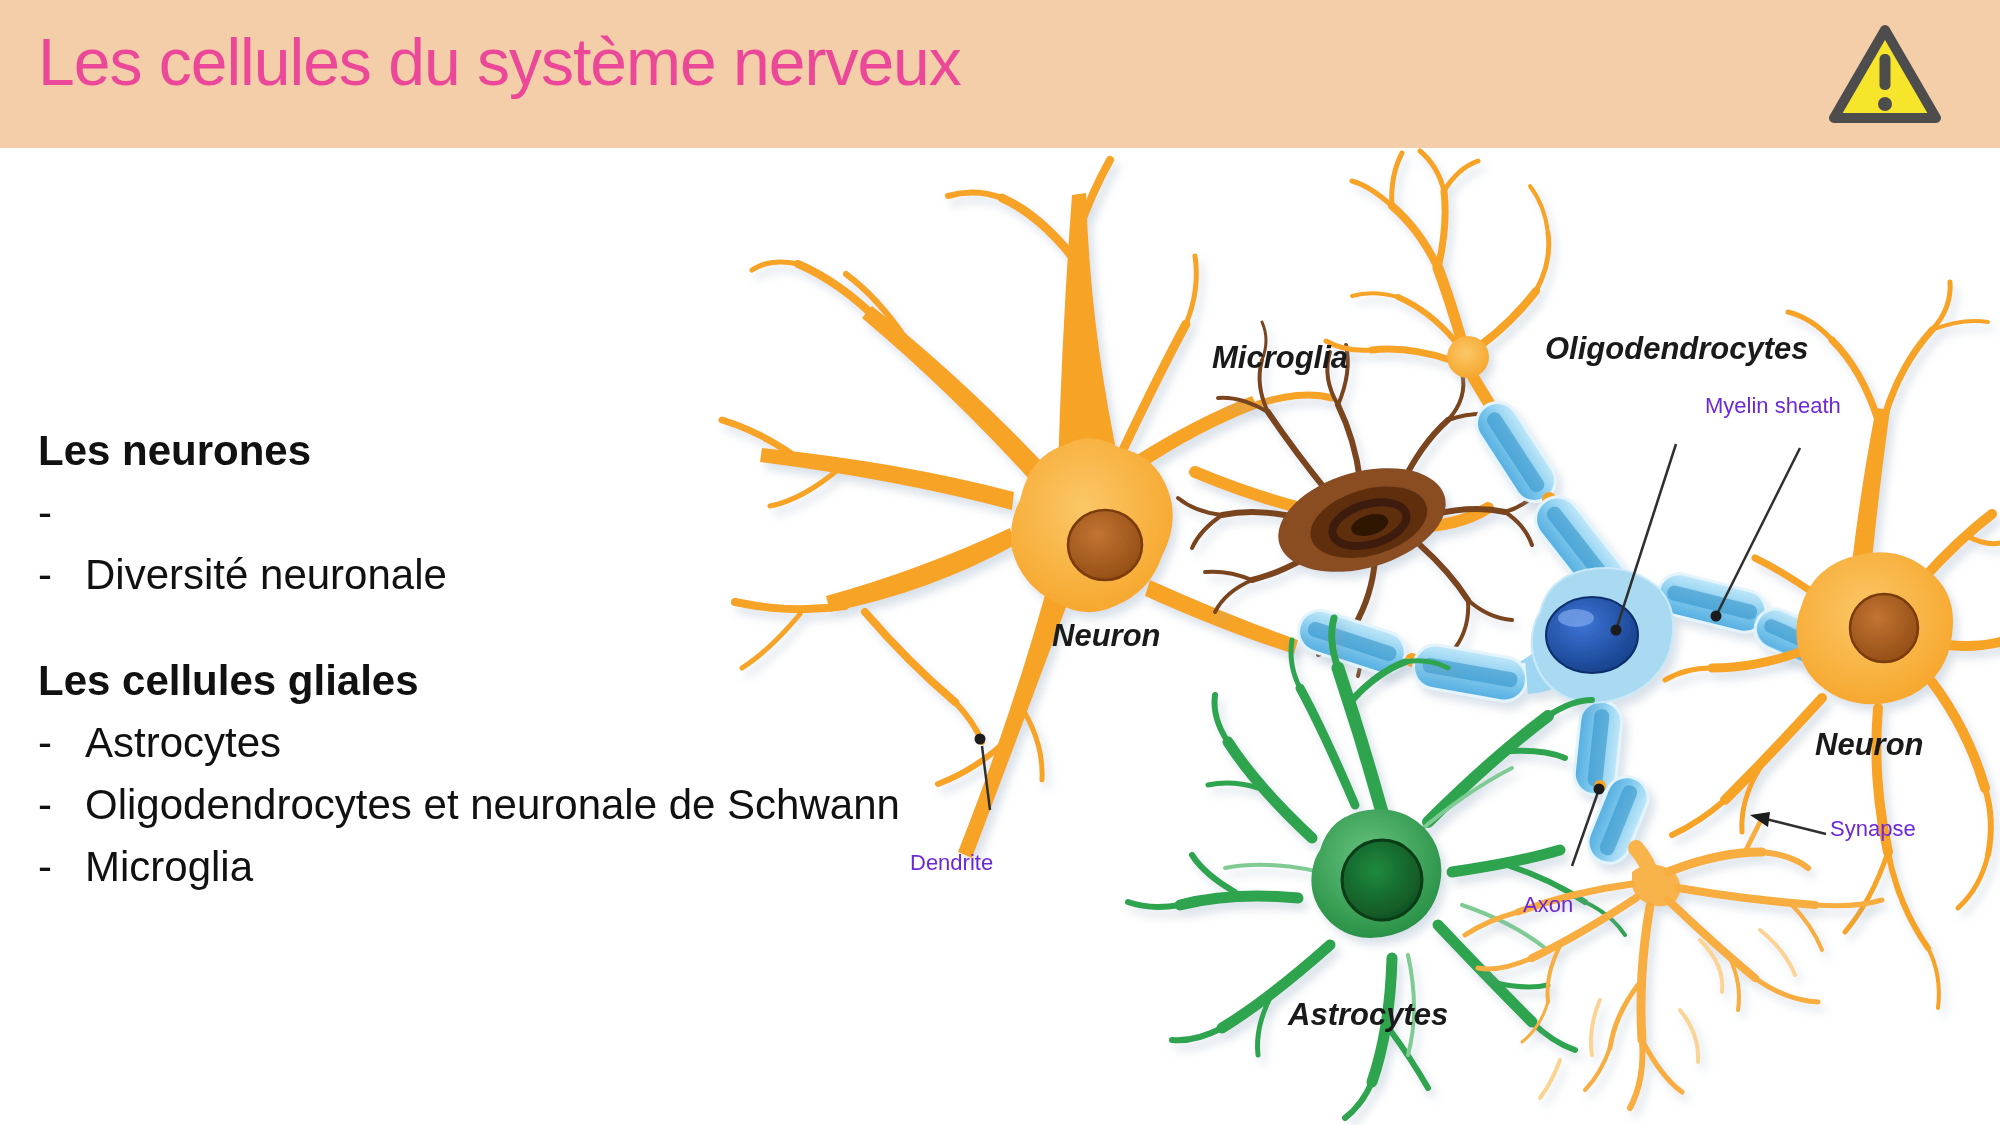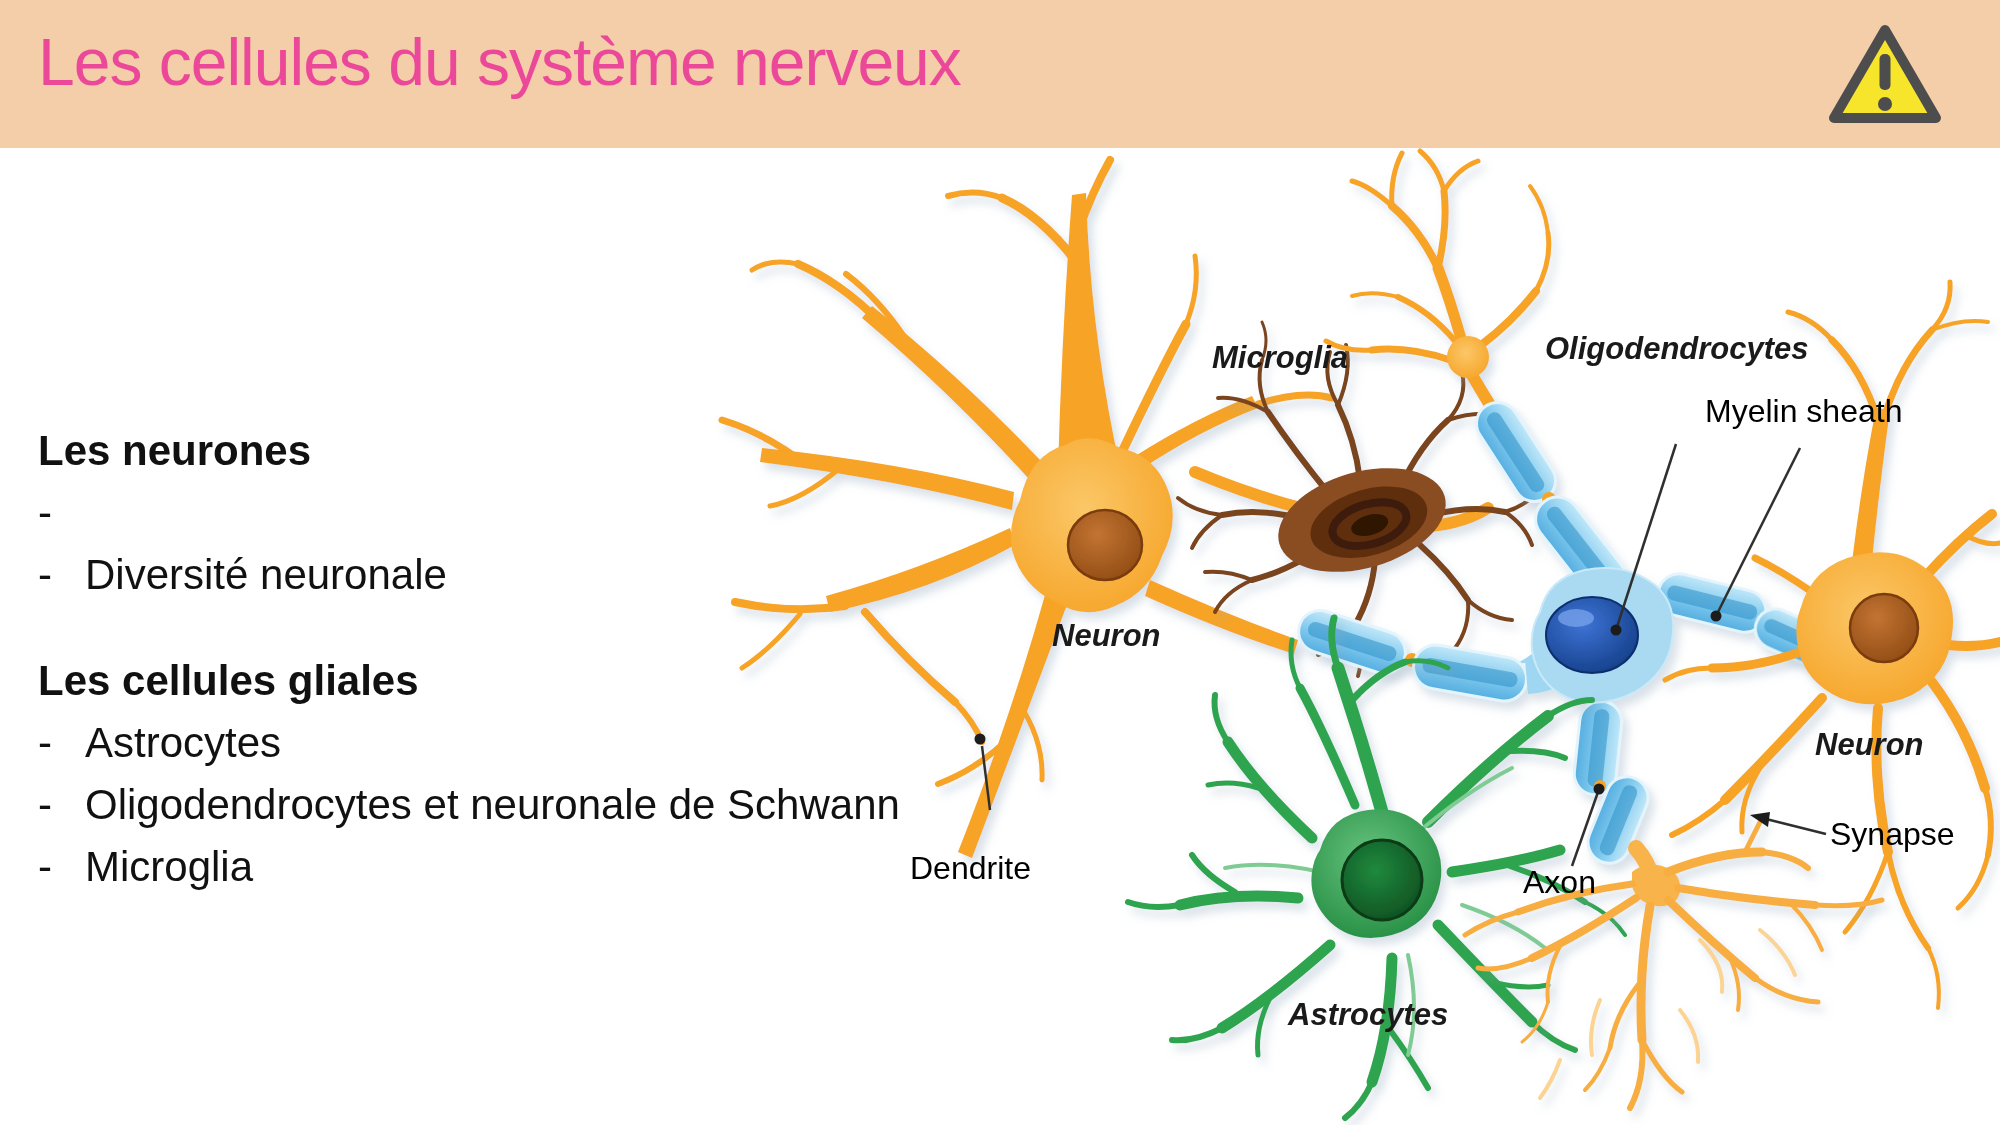--- a/index.html
+++ b/index.html
@@ -11,21 +11,21 @@
        color:#ec4899;white-space:nowrap;}
   .warn{position:absolute;left:1826px;top:20px;width:118px;height:110px;}
   .outline{position:absolute;left:38px;top:420px;font-size:42px;line-height:62px;color:#111;}
   .outline .heading{font-weight:bold;}
   .outline .block2{margin-top:44px;}
   .bullet-row{display:flex;}
   .bullet-row .dash{width:47px;flex:0 0 47px;}
   .art{position:absolute;left:680px;top:140px;width:1320px;height:985px;}
   .dlabel{position:absolute;color:#1a1a1a;white-space:nowrap;}
   .dlabel.cell{font-weight:bold;font-style:italic;font-size:31px;}
-  .dlabel.structure{font-weight:normal;font-size:32px;color:#000000;}
+  .dlabel.structure{font-weight:normal;font-size:22px;color:#6d28d9;}
 </style>
 </head>
 <body>
 
 <div class="slide">
 
   <div class="header-band"></div>
   <div class="slide-title">Les cellules du système nerveux</div>
 
   <svg class="warn" viewBox="0 0 118 110">
@@ -351,18 +351,18 @@
       <line x1="1826" y1="834" x2="1766" y2="819"></line>
       <polygon points="1750,815 1770,812 1768,827" fill="#1C1C1C" stroke="none"></polygon>
     </g>
   </svg>
 
   <div class="dlabel cell" style="left:1212px;top:340px;">Microglia</div>
   <div class="dlabel cell" style="left:1545px;top:331px;">Oligodendrocytes</div>
   <div class="dlabel structure" style="left:1705px;top:393px;">Myelin sheath</div>
   <div class="dlabel cell" style="left:1052px;top:618px;">Neuron</div>
   <div class="dlabel structure" style="left:910px;top:812px;margin-top:38px;">Dendrite</div>
-  <div class="dlabel structure" style="left:1523px;top:864px;">Axon</div>
+  <div class="dlabel structure" style="left:1523px;top:892px;">Axon</div>
   <div class="dlabel structure" style="left:1830px;top:816px;">Synapse</div>
   <div class="dlabel cell" style="left:1288px;top:997px;">Astrocytes</div>
   <div class="dlabel cell" style="left:1815px;top:727px;">Neuron</div>
 
 </div>
 
 </body></html>

